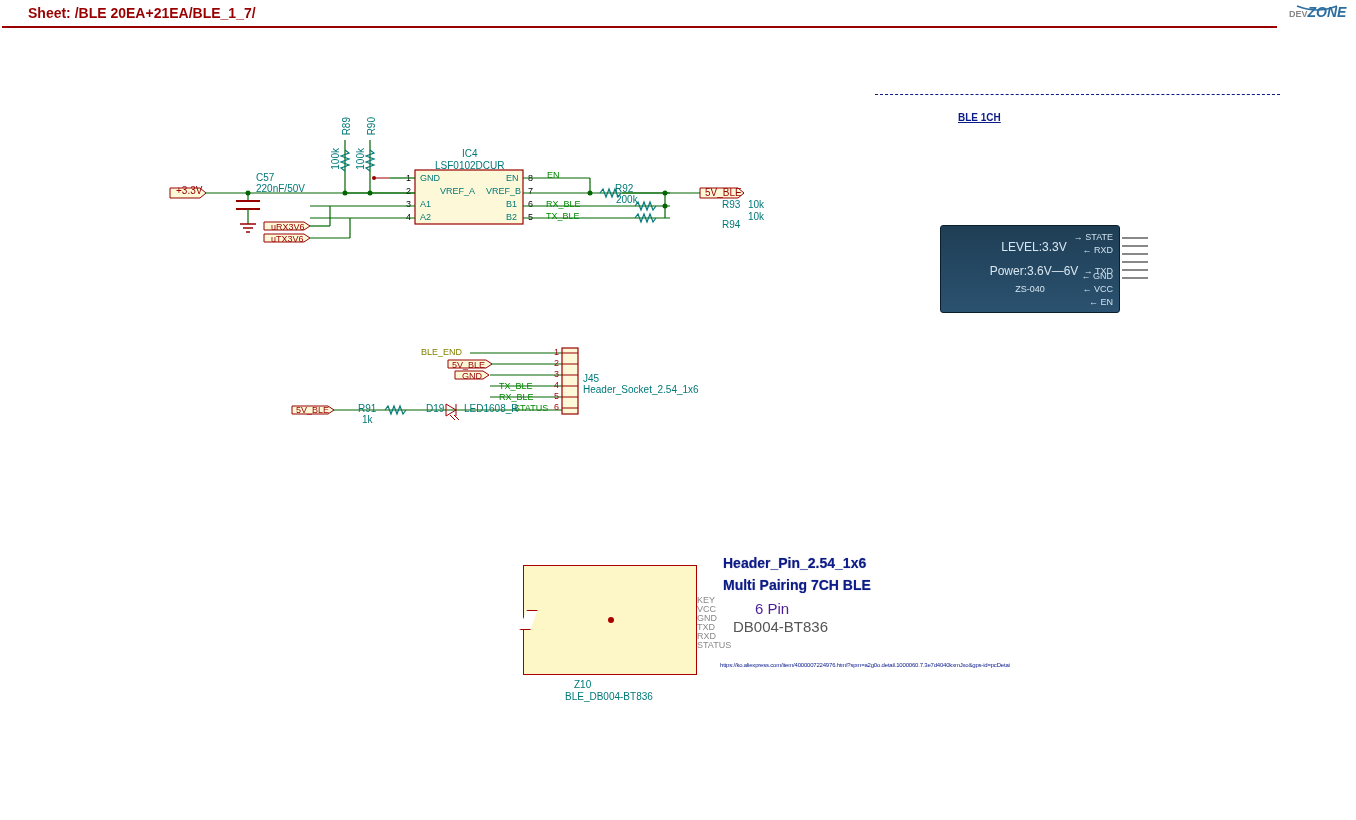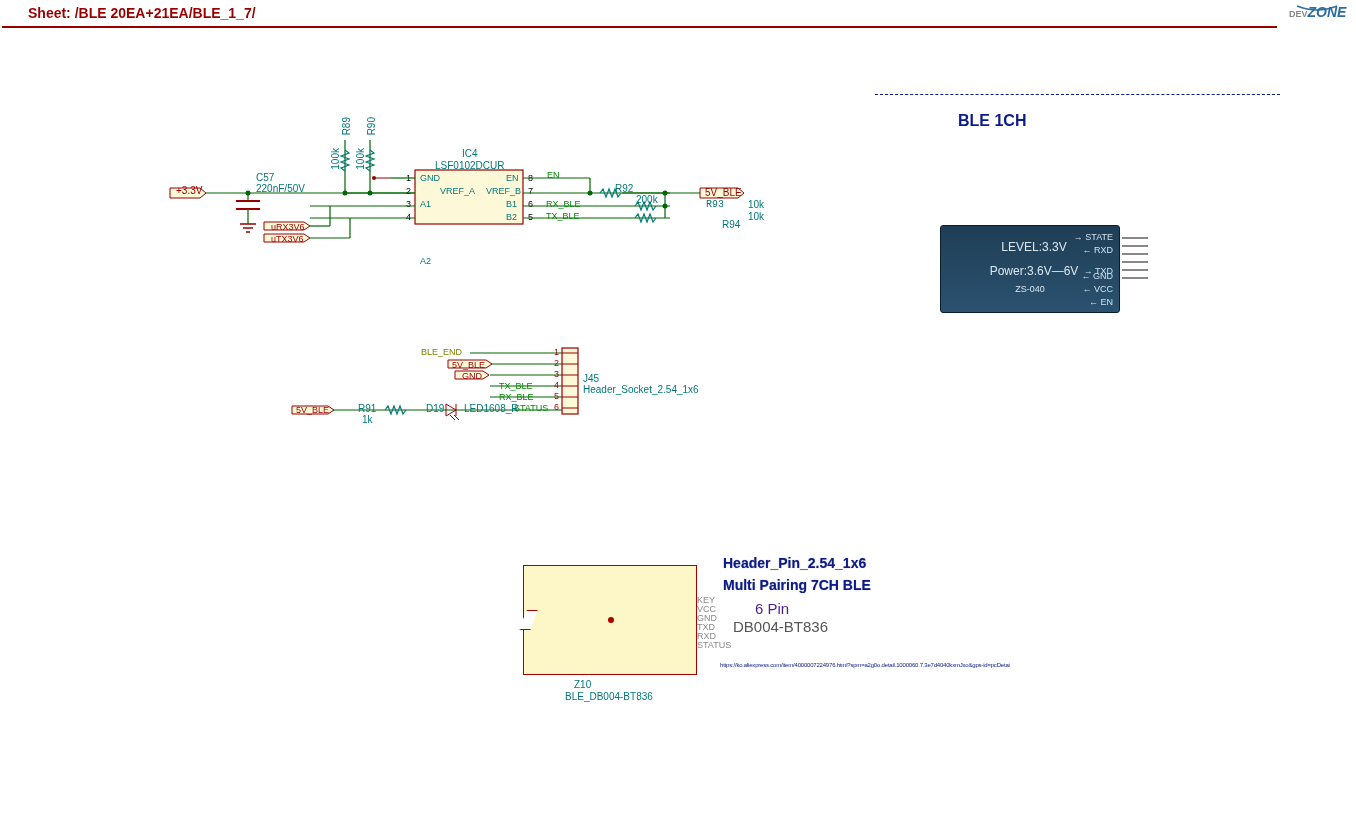--- a/index.html
+++ b/index.html
@@ -30,21 +30,21 @@
 
   .part-yellow { position:absolute; left:523px; top:565px; width:172px; height:108px;
                  background:#fdf7c8; border:1px solid #aa0000; }
   .notch { position:absolute; left:523px; top:610px; width:10px; height:18px; background:#fff;
            border-left:1px solid #fff; border-top:1px solid #aa0000; border-bottom:1px solid #aa0000;
            transform:skewX(-20deg); }
   .orig-dot { position:absolute; left:608px; top:617px; width:6px; height:6px; background:#aa0000;
               border-radius:50%; }
 
   .ble-sep { position:absolute; left:875px; top:94px; width:405px; border-top:1px dashed #0b1b8a; }
-  .ble-title { position:absolute; left:958px; top:112px; font-size:16px; }
+  .ble-title { position:absolute; left:958px; top:112px; font-size:10px;text-decoration:underline; }
 
   .module-1 { position:absolute; left:952px; top:135px; width:212px; height:80px; }
   .module-2 { position:absolute; left:940px; top:225px; width:224px; height:92px; }
   .pin { width:26px; height:2px; background:#888; margin:6px 0; }
 
   .module-2 .board { position:absolute; left:0; top:0; width:180px; height:88px;
                      background:linear-gradient(#1f3e55,#2b5270); border-radius:3px; border:1px solid #0a1e2c;
                      color:#d8e6f0; font-size:10px; text-align:center; padding-top:4px; box-sizing:border-box; }
   .module-2 .board .l { position:absolute; right:6px; font-size:9px; color:#cfe0ee; }
   .module-2 .board .mid { font-size:12px; margin-top:10px;padding-left:8px; }
@@ -190,34 +190,34 @@
   <span class="abs tiny teal" style="left:341px; top:117px; writing-mode:vertical-rl; transform:rotate(180deg);">R89</span>
   <span class="abs tiny teal" style="left:330px; top:148px; writing-mode:vertical-rl; transform:rotate(180deg);">100k</span>
   <span class="abs tiny teal" style="left:366px; top:117px; writing-mode:vertical-rl; transform:rotate(180deg);">R90</span>
   <span class="abs tiny teal" style="left:355px; top:148px; writing-mode:vertical-rl; transform:rotate(180deg);">100k</span>
 
   <span class="abs tiny teal" style="left:462px; top:148px;">IC4</span>
   <span class="abs tiny teal" style="left:435px; top:160px;">LSF0102DCUR</span>
   <span class="abs tiny2 teal" style="left:420px; top:173px;">GND</span>
   <span class="abs tiny2 teal" style="left:420px; top:186px;margin-left:20px;">VREF_A</span>
   <span class="abs tiny2 teal" style="left:420px; top:199px;">A1</span>
-  <span class="abs tiny2 teal" style="left:420px; top:212px;margin-top:44px;">A2</span>
+  <span class="abs tiny2 teal" style="left:420px; top:212px;">A2</span>
   <span class="abs tiny2 teal" style="left:506px; top:173px;">EN</span>
   <span class="abs tiny2 teal" style="left:486px; top:186px;">VREF_B</span>
   <span class="abs tiny2 teal" style="left:506px; top:199px;">B1</span>
   <span class="abs tiny2 teal" style="left:506px; top:212px;">B2</span>
 
   <span class="abs tiny2 green" style="left:547px; top:170px;">EN</span>
   <span class="abs tiny2 green" style="left:546px; top:199px;">RX_BLE</span>
   <span class="abs tiny2 green" style="left:546px; top:211px;">TX_BLE</span>
 
   <span class="abs tiny teal" style="left:615px; top:183px;">R92</span>
-  <span class="abs tiny teal" style="left:636px; top:194px;">200k</span>
+  <span class="abs tiny teal" style="left:616px; top:194px;">200k</span>
   <span class="abs tiny maroon" style="left:705px; top:187px;">5V_BLE</span>
-  <span class="abs tiny teal" style="left:706px; top:199px;font-family:Liberation Mono, monospace;">R93</span>
+  <span class="abs tiny teal" style="left:722px; top:199px;">R93</span>
   <span class="abs tiny teal" style="left:748px; top:199px;">10k</span>
   <span class="abs tiny teal" style="left:722px; top:211px;margin-top:8px;">R94</span>
   <span class="abs tiny teal" style="left:748px; top:211px;">10k</span>
 
   <span class="abs tiny2 maroon" style="left:271px; top:222px;">uRX3V6</span>
   <span class="abs tiny2 maroon" style="left:271px; top:234px;">uTX3V6</span>
 
   <span class="abs tiny2 olive" style="left:421px; top:347px;">BLE_END</span>
   <span class="abs tiny2 maroon" style="left:452px; top:360px;">5V_BLE</span>
   <span class="abs tiny2 maroon" style="left:462px; top:371px;">GND</span>

